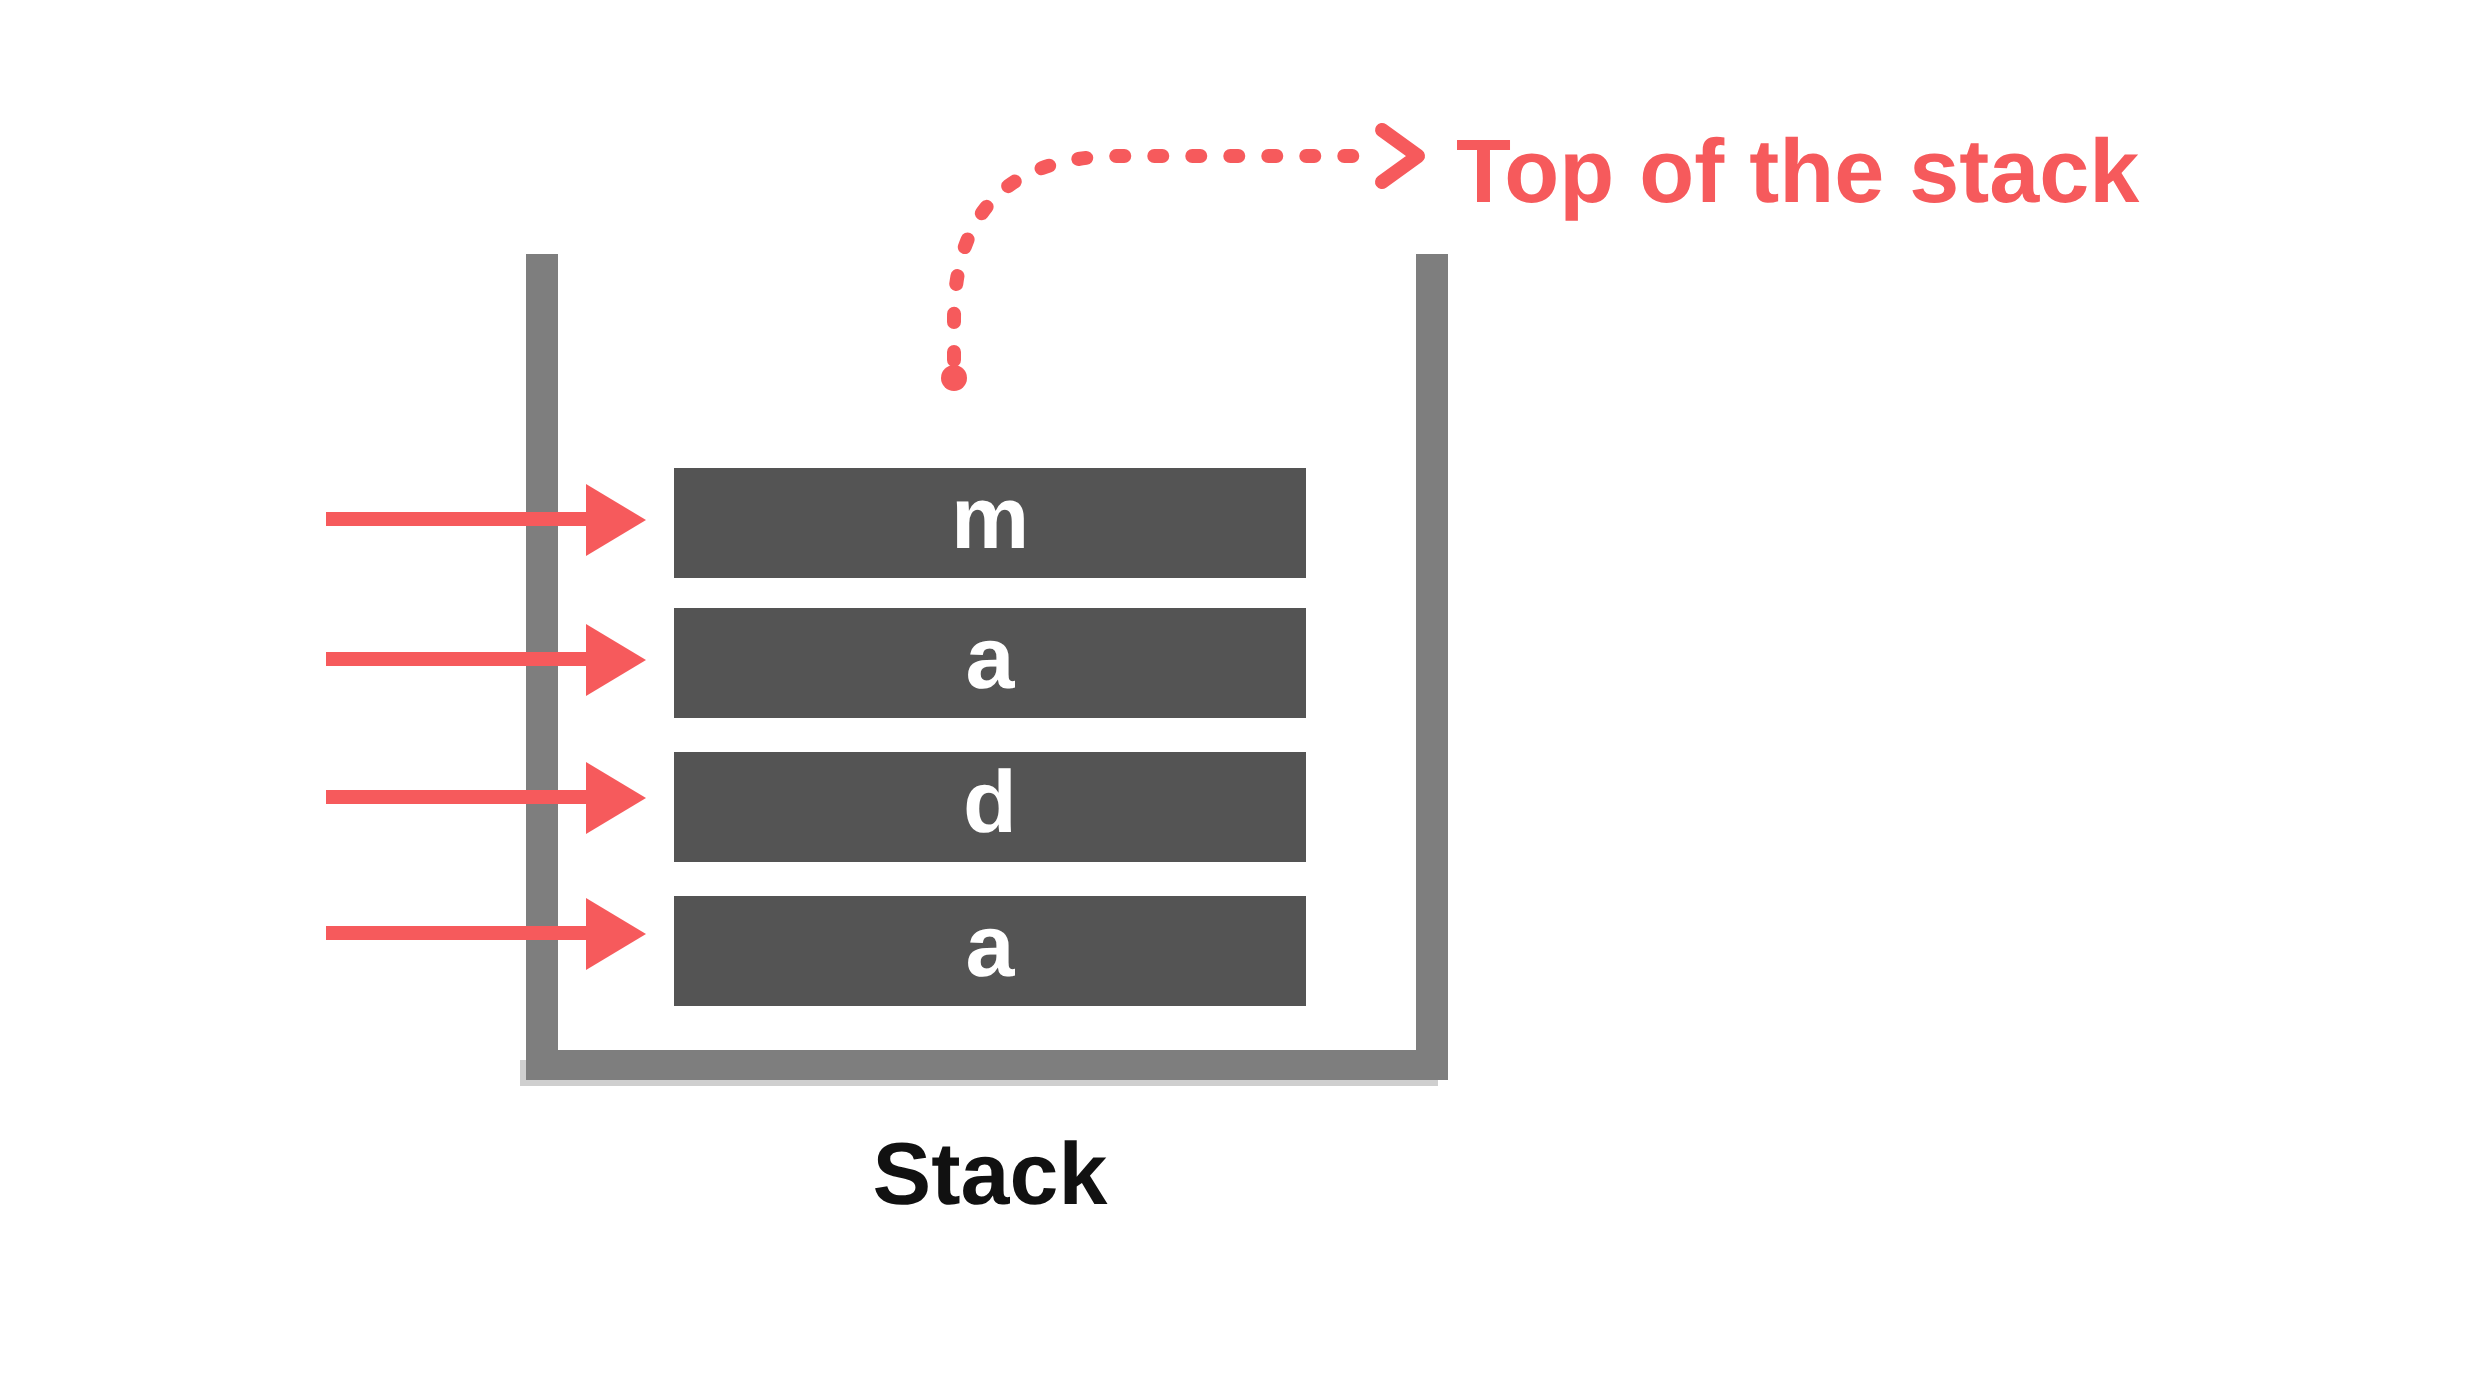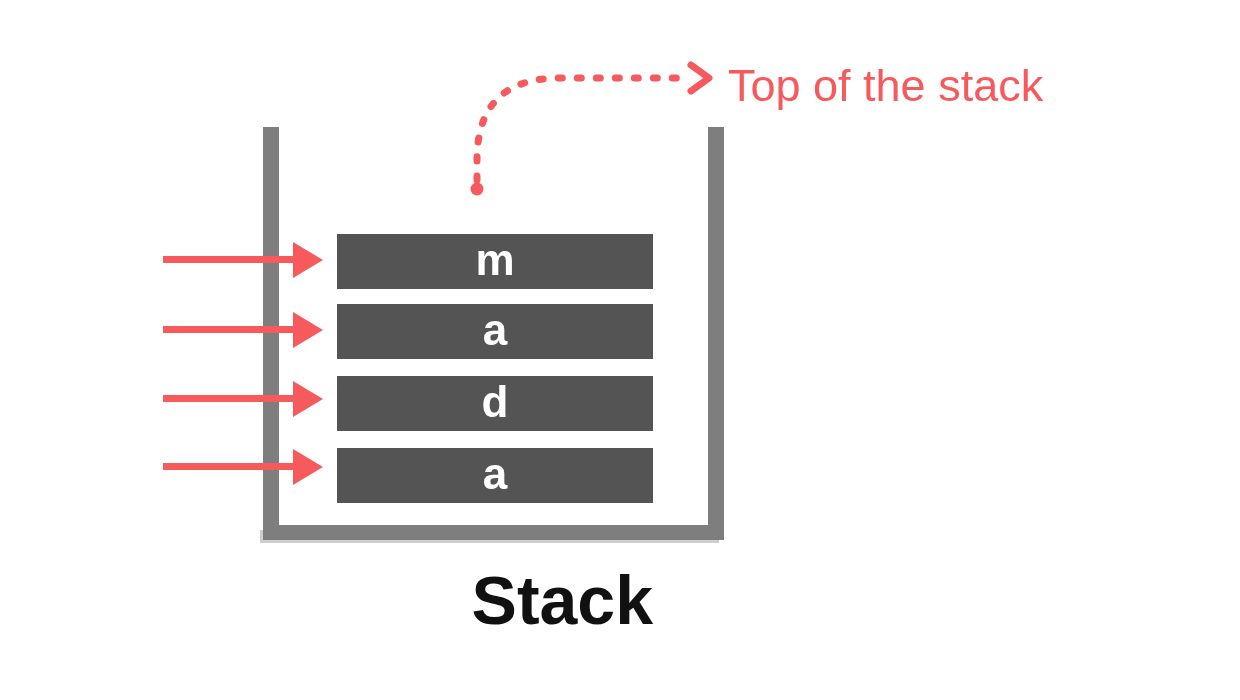--- a/index.html
+++ b/index.html
@@ -96,32 +96,32 @@
   .arrow-1 { top: 242px; }
   .arrow-2 { top: 312px; }
   .arrow-3 { top: 381px; }
   .arrow-4 { top: 449px; }
   .top-label {
     position: absolute;
     left: 728px;
     top: 63px;
     color: var(--accent-red);
     font-size: 45px;
-    font-weight: normal;
+    font-weight: bold;
     line-height: 1;
     white-space: nowrap;
   }
   .caption {
     position: absolute;
     left: 337px;
     top: 566px;
     width: 316px;
-    text-align: right;
+    text-align: center;
     color: var(--text-black);
-    font-size: 68px;
+    font-size: 44px;
     font-weight: bold;
     line-height: 1;
   }
 </style>
 </head>
 <body>
 
 <div class="canvas">
 
   <svg class="pointer-svg" viewBox="0 0 1240 700" xmlns="http://www.w3.org/2000/svg">

